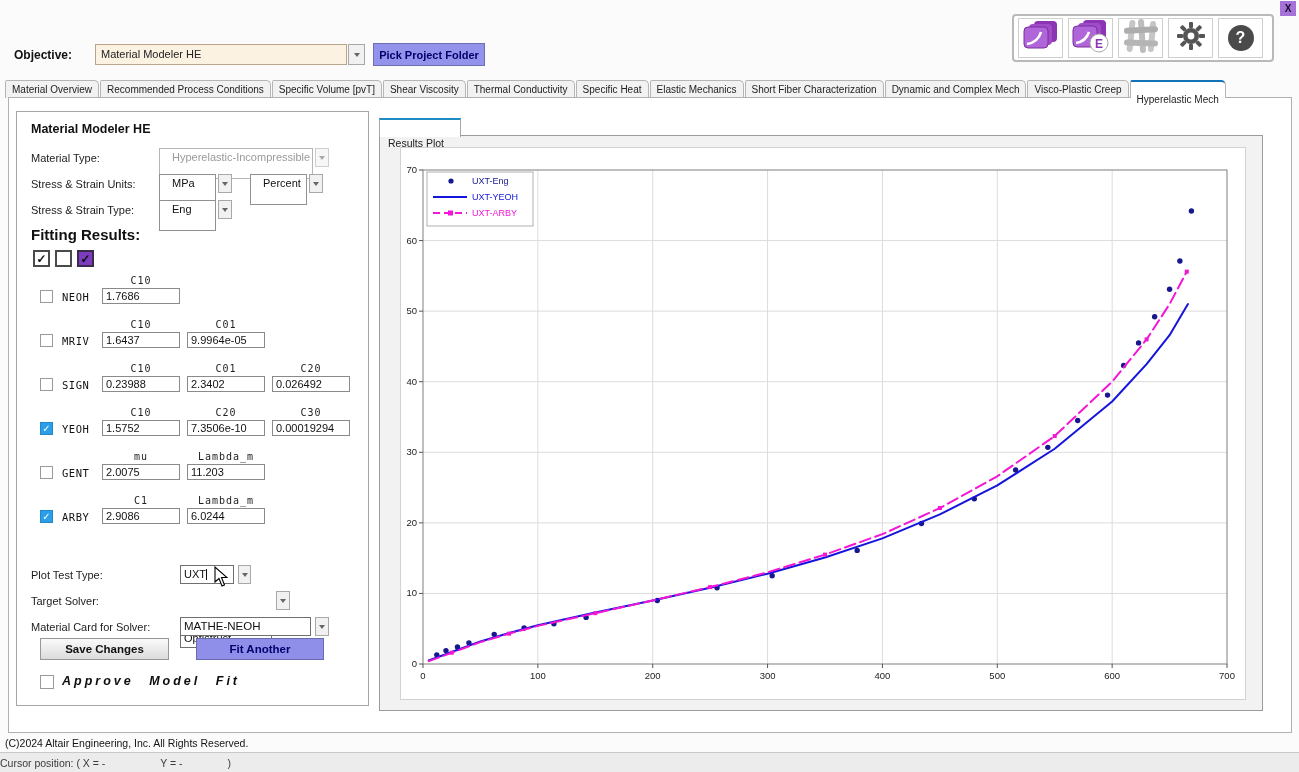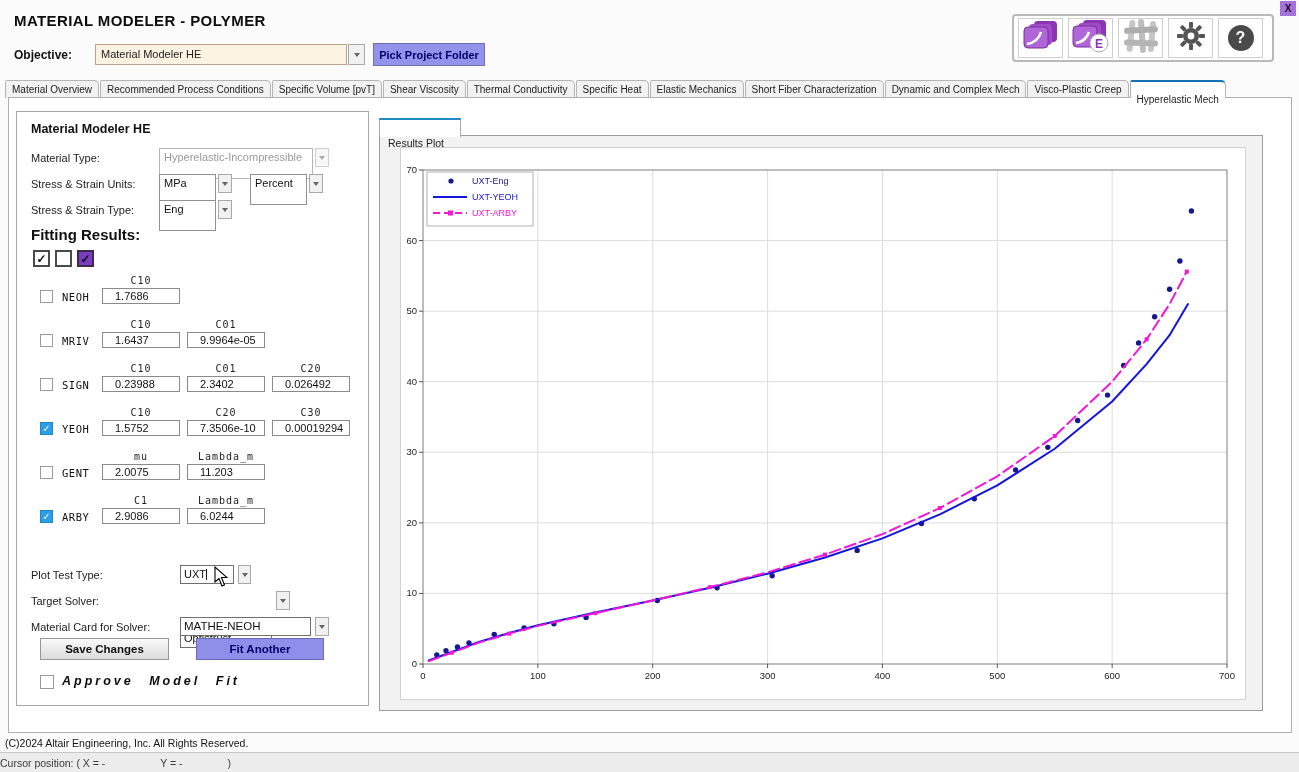--- a/index.html
+++ b/index.html
@@ -49,36 +49,36 @@
 
   .content { position:absolute; left:8px; top:97px; width:1284px; height:636px;
              background:#fff; border:1px solid #b0b0b0; }
 
   
   .left-panel { position:absolute; left:7px; top:13px; width:353px; height:595px;
                 border:1px solid #a6a6a6; background:#fff; }
   .lp-title { position:absolute; left:14px; top:10px; font-size:12.5px; font-weight:bold; color:#111; }
   .lp-label { position:absolute; font-size:11px; color:#1c1c1c; }
   .combo { position:absolute; height:31px; background:#fff; border:1px solid #919191;
-           font-size:11px; color:#111; padding:2px 4px; overflow:hidden; white-space:nowrap; }
+           font-size:11px; color:#111; padding:2px 12px; overflow:hidden; white-space:nowrap; }
   .combo.disabled { color:#9a9a9a; border-color:#b5b5b5; }
   .c-arrow { position:absolute; height:19px; width:14px; }
   .sec-title { position:absolute; font-size:15px; font-weight:bold; color:#111; }
 
   .cb-btn { position:absolute; width:17px; height:17px; border:2px solid #4a4a4a; background:#fff;
             display:flex; align-items:center; justify-content:center; font-size:12px;
             font-weight:bold; color:#111; }
   .cb-btn.purple { background:#7b3cc0; border-color:#3a2b4a; color:#0b0b0b; }
 
   .model-row { position:absolute; left:0; width:353px; height:42px; }
   .param-label { position:absolute; top:0; width:78px; text-align:center;
                  font-family:"DejaVu Sans Mono", monospace; font-size:10px;
                  letter-spacing:1px; color:#1e1e1e; }
   .param-field { position:absolute; top:13px; width:78px; height:16px; background:#fff;
-                 border:1px solid #8a8a8a; font-size:11px; color:#111; padding:1px 12px;
+                 border:1px solid #8a8a8a; font-size:11px; color:#111; padding:1px 3px;
                  overflow:hidden; white-space:nowrap; }
   .model-cb { position:absolute; left:23px; top:15px; width:13px; height:13px;
               border:1px solid #9a9a9a; background:#fff; }
   .model-cb.checked { background:#2b9ee8; border-color:#2288cc; color:#fff; font-size:10px;
                       line-height:12px; text-align:center; }
   .model-name { position:absolute; left:45px; top:16px; font-family:"DejaVu Sans Mono", monospace;
                 font-size:10.5px; color:#111; letter-spacing:.5px; }
 
   .text-input { position:absolute; height:19px; background:#fff; border:1px solid #6f6f6f;
                 font-size:11px; color:#111; padding:2px 3px; white-space:nowrap; }
@@ -116,21 +116,20 @@
   .status-bar span { display:inline-block; }
   .gap55 { width:55px; } .gap45 { width:45px; }
 
   .cursor-arrow { position:absolute; left:214px; top:566px; z-index:50; }
 </style>
 </head>
 <body>
 
 <div class="app">
 
-  <div class="app-title">MATERIAL MODELER - POLYMER</div>
   <div class="close-x">X</div>
 
   <div class="toolbar">
     <div class="tool-btn">
       <span>
         <svg width="36" height="32" viewBox="0 0 36 32">
           <rect x="11" y="1" width="23" height="21" rx="4" fill="#8b34b4"></rect>
           <rect x="6" y="4" width="23" height="21" rx="4" fill="#a04cc8"></rect>
           <rect x="1" y="7" width="24" height="21" rx="4" fill="#b066d8" stroke="#7a2fa0"></rect>
           <path d="M4 24 C11 23 16 19 18 12" stroke="#fff" stroke-width="2.6" fill="none"></path>

